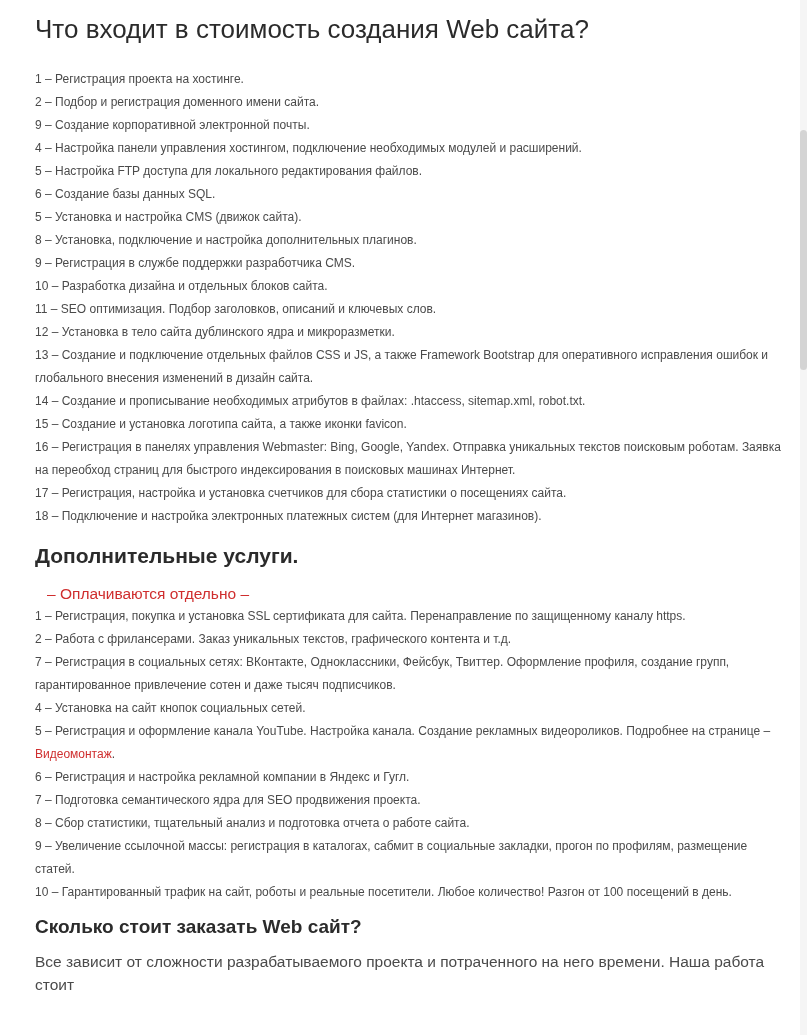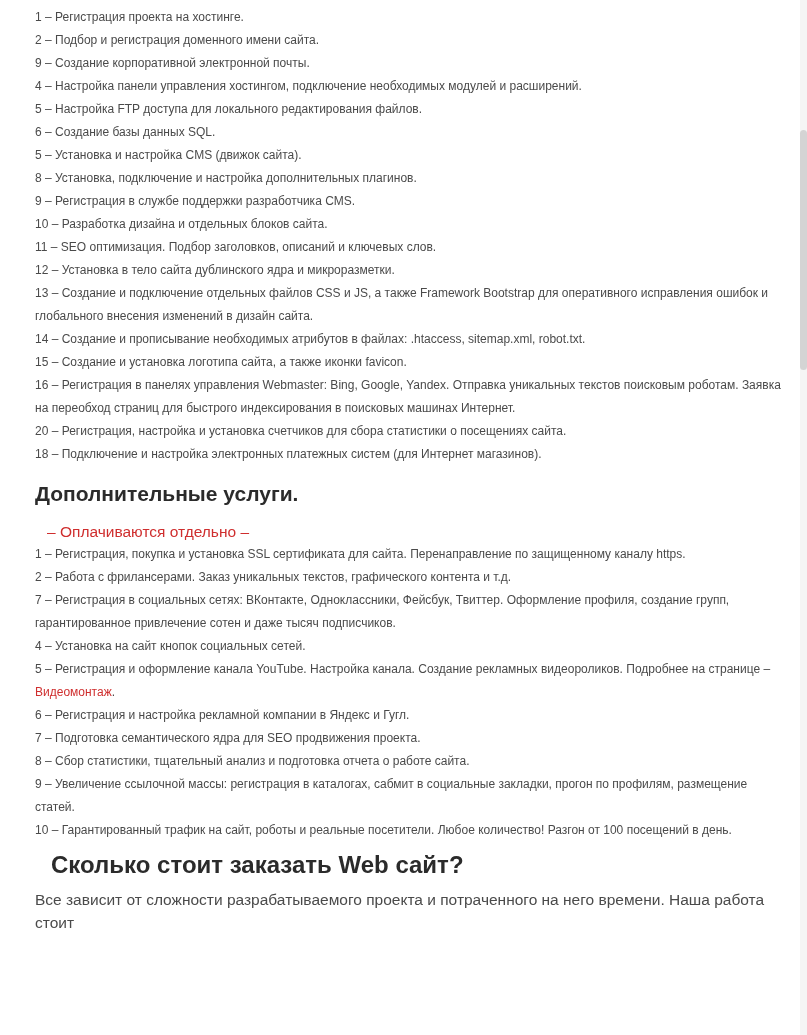--- a/index.html
+++ b/index.html
@@ -35,22 +35,22 @@
     margin:14px 0 0;
     font-size:21px;line-height:28px;font-weight:600;
     color:var(--heading-text);
   }
   .red-note{
     margin:12px 12px 0;
     font-size:15.5px;line-height:23px;
     color:var(--accent-red);
   }
   h3{
-    margin:10px 16px 0;
-    font-size:24px;line-height:26px;font-weight:700;
+    margin:10px 0 0;
+    font-size:19px;line-height:26px;font-weight:700;
     color:var(--heading-text);
   }
   .body-par{
     margin:10px 0 0;
     font-size:15.5px;line-height:23px;
     color:var(--body-text);
   }
   .red-link{
     color:var(--accent-red);
     text-decoration:none;
@@ -64,39 +64,40 @@
     position:absolute;left:0;width:7px;top:130px;height:240px;
     background:#d4d4d4;border-radius:4px;
   }
 </style>
 </head>
 <body>
 
 <div class="viewport">
   <div class="content">
 
+    <h1>Что входит в стоимость создания Web сайта?</h1>
 
     <div id="included-list" class="plist">
         <p>1 – Регистрация проекта на хостинге.</p>
         <p>2 – Подбор и регистрация доменного имени сайта.</p>
         <p>9 – Создание корпоративной электронной почты.</p>
         <p>4 – Настройка панели управления хостингом, подключение необходимых модулей и расширений.</p>
         <p>5 – Настройка FTP доступа для локального редактирования файлов.</p>
         <p>6 – Создание базы данных SQL.</p>
         <p>5 – Установка и настройка CMS (движок сайта).</p>
         <p>8 – Установка, подключение и настройка дополнительных плагинов.</p>
         <p>9 – Регистрация в службе поддержки разработчика CMS.</p>
         <p>10 – Разработка дизайна и отдельных блоков сайта.</p>
         <p>11 – SEO оптимизация. Подбор заголовков, описаний и ключевых слов.</p>
         <p>12 – Установка в тело сайта дублинского ядра и микроразметки.</p>
         <p>13 – Создание и подключение отдельных файлов CSS и JS, а также Framework Bootstrap для оперативного исправления ошибок и глобального внесения изменений в дизайн сайта.</p>
         <p>14 – Создание и прописывание необходимых атрибутов в файлах: .htaccess, sitemap.xml, robot.txt.</p>
         <p>15 – Создание и установка логотипа сайта, а также иконки favicon.</p>
         <p>16 – Регистрация в панелях управления Webmaster: Bing, Google, Yandex. Отправка уникальных текстов поисковым роботам. Заявка на переобход страниц для быстрого индексирования в поисковых машинах Интернет.</p>
-        <p>20 – Регистрация, настройка и установка счетчиков для сбора статистики о посещениях сайта.</p>
+        <p>17 – Регистрация, настройка и установка счетчиков для сбора статистики о посещениях сайта.</p>
         <p>18 – Подключение и настройка электронных платежных систем (для Интернет магазинов).</p>
       </div>
 
     <h2>Дополнительные услуги.</h2>
 
     <p class="red-note">– Оплачиваются отдельно –</p>
 
     <div id="additional-list" class="plist">
         <p>1 – Регистрация, покупка и установка SSL сертификата для сайта. Перенаправление по защищенному каналу https.</p>
         <p>2 – Работа с фрилансерами. Заказ уникальных текстов, графического контента и т.д.</p>

